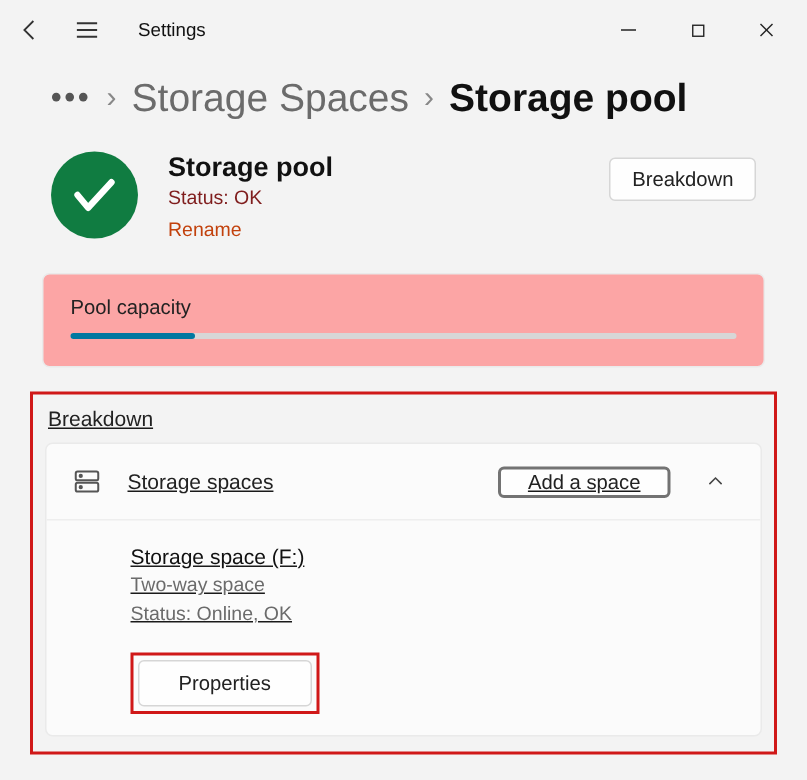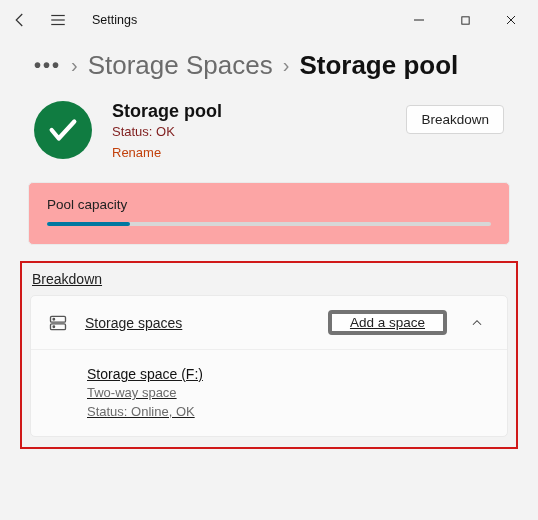--- a/index.html
+++ b/index.html
@@ -78,21 +78,21 @@
     .bd-card {
       background:#fbfbfb; border:1px solid #eaeaea; border-radius:5px; overflow:hidden;
     }
     .bd-row1 {
       display:flex; align-items:center; padding:14px 16px; gap:16px;
       border-bottom:1px solid #eee;
     }
     .disk-icon { width:22px; height:22px; display:flex; align-items:center; justify-content:center;}
     .bd-label { font-size:14px; color:#222; flex:1;}
     .add-space-btn {
-      background:#fefefe; border:4px solid #737373; border-radius:4px;
+      background:#fefefe; border:2px solid #737373; border-radius:4px;
       padding:1px 18px; font-size:13.5px; color:#222;
     }
     .chevron { width:28px; display:flex; justify-content:center; }
 
     .bd-row2 {
       display:flex; padding:14px 16px 14px 56px; gap:16px; align-items:flex-start;flex-direction:column;
     }
     .sp-info { flex:1; font-size:13px; line-height:1.45; }
     .sp-name { font-size:14px; color:#111; }
     .sp-sub { color:#6b6b6b; }
@@ -192,15 +192,18 @@
             <polyline points="5 15 12 8 19 15"></polyline>
           </svg>
       </span>
     </div>
     <div class="bd-row2">
       <div class="sp-info">
         <div class="sp-name">Storage space (F:)</div>
         <div class="sp-sub">Two-way space</div>
         <div class="sp-sub">Status: Online, OK</div>
       </div>
+      <div class="properties-wrap">
+        <button class="properties-btn">Properties</button>
+      </div>
     </div>
   </div>
 </div>
 
 </body></html>

